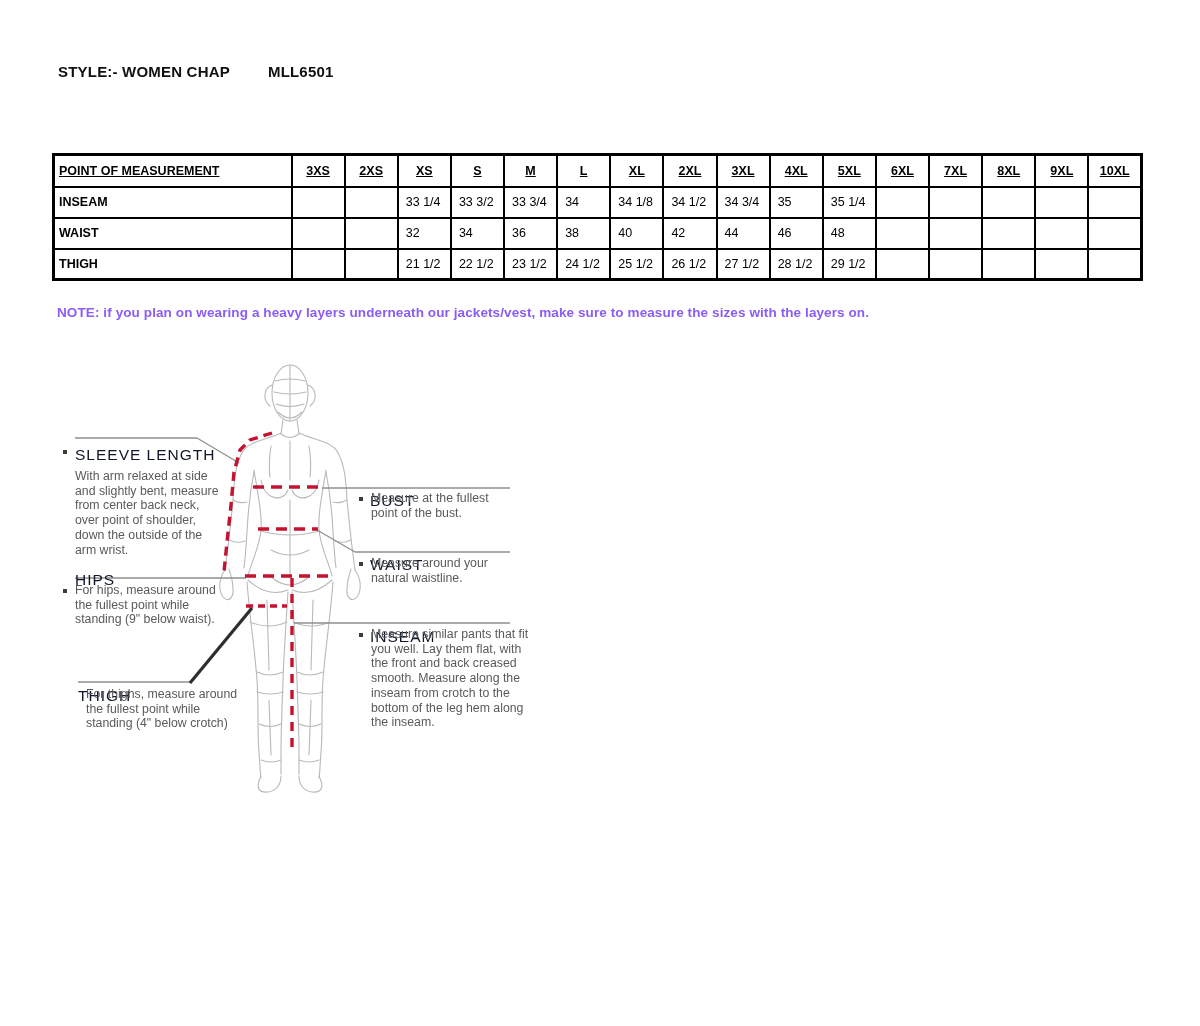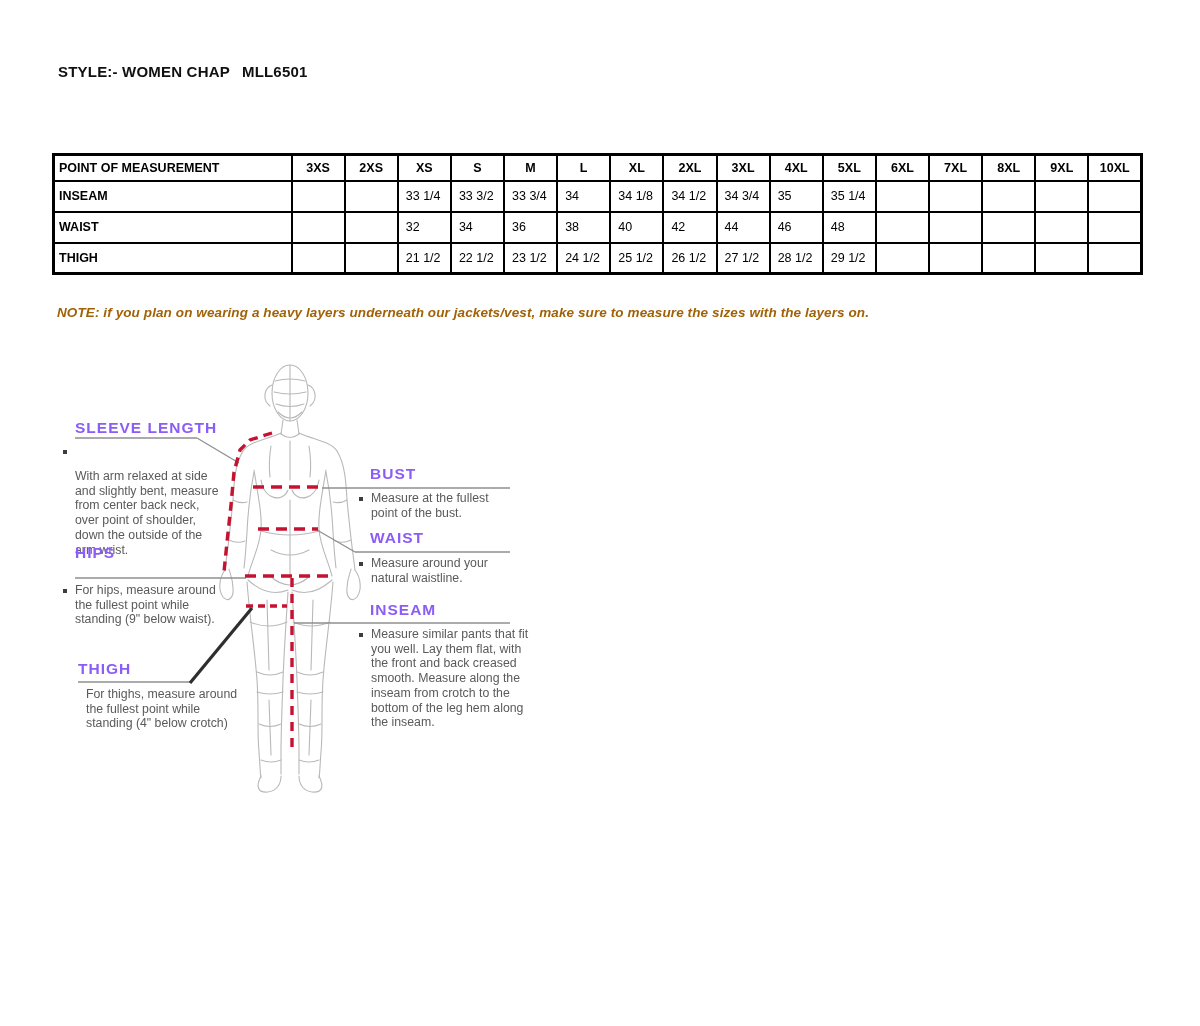--- a/index.html
+++ b/index.html
@@ -7,32 +7,32 @@
     --figure-line:#b9b9b9;
     --leader:#8f8f8f;
     --leader-dark:#2e2e2e;
   }
   *{box-sizing:border-box;}
   html,body{margin:0;padding:0;background:#fff;}
   body{font-family:"Liberation Sans",sans-serif;}
   .page{position:relative;width:1200px;height:1026px;background:#ffffff;overflow:hidden;}
 
   .doc-title{position:absolute;left:58px;top:63px;font-size:15px;font-weight:bold;color:#101010;letter-spacing:.2px;}
-  .doc-title .code{margin-left:12px;}
+  .doc-title .code{margin-left:38px;}
 
   table.size-table{position:absolute;left:52px;top:153px;width:1091px;border-collapse:collapse;table-layout:fixed;border:3px solid #000;}
   table.size-table th,table.size-table td{border:2px solid #000;font-size:12.5px;color:#000;overflow:hidden;white-space:nowrap;vertical-align:middle;}
-  table.size-table thead th{height:26px;text-align:center;font-weight:bold;padding:0;}
+  table.size-table thead th{height:32px;text-align:center;font-weight:bold;padding:0;text-decoration:underline;}
   table.size-table thead th.poml{text-align:left;padding-left:4px;}
   table.size-table tbody th{height:31px;text-align:left;padding-left:4px;font-weight:bold;}
   table.size-table tbody td{padding-left:7px;font-weight:normal;text-align:left;border-radius:11px;}
 
-  .note{position:absolute;left:57px;top:305px;font-size:13.5px;font-weight:bold;color:#a16207;letter-spacing:.1px;font-style:italic;}
-
-  .guide-heading{position:absolute;font-size:15.5px;font-weight:700;color:#8b5cf6;letter-spacing:1px;white-space:nowrap;}
+  .note{position:absolute;left:57px;top:305px;font-size:13.5px;font-weight:bold;color:#8b5cf6;letter-spacing:.1px;}
+
+  .guide-heading{position:absolute;font-size:15.5px;font-weight:400;color:#0f172a;letter-spacing:1px;white-space:nowrap;margin-top:27px;}
   .guide-text{position:absolute;font-size:12.3px;line-height:14.7px;color:#5a5a5a;}
   .bullet{position:absolute;width:4px;height:4px;background:#3d3d3d;}
 
   svg.diagram{position:absolute;left:0;top:0;pointer-events:none;}
 </style>
 </head>
 <body>
 
 <div class="page">
 

